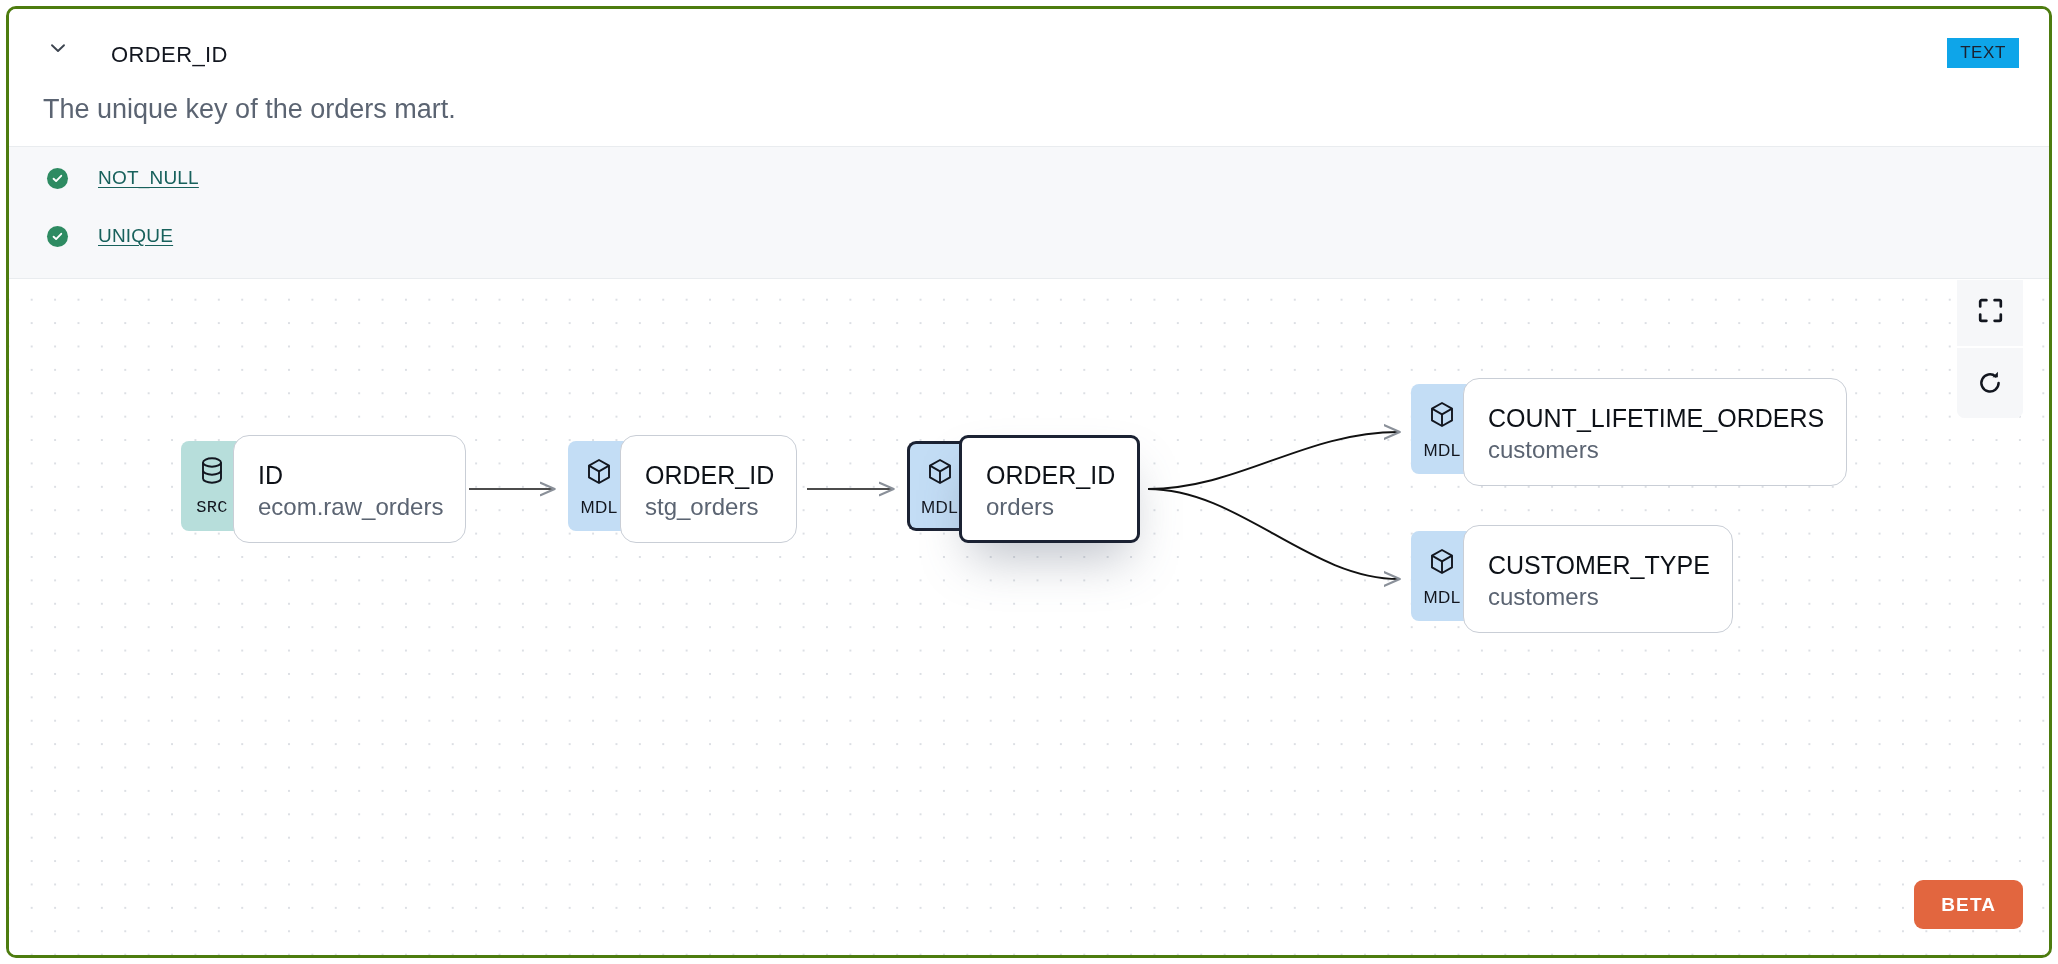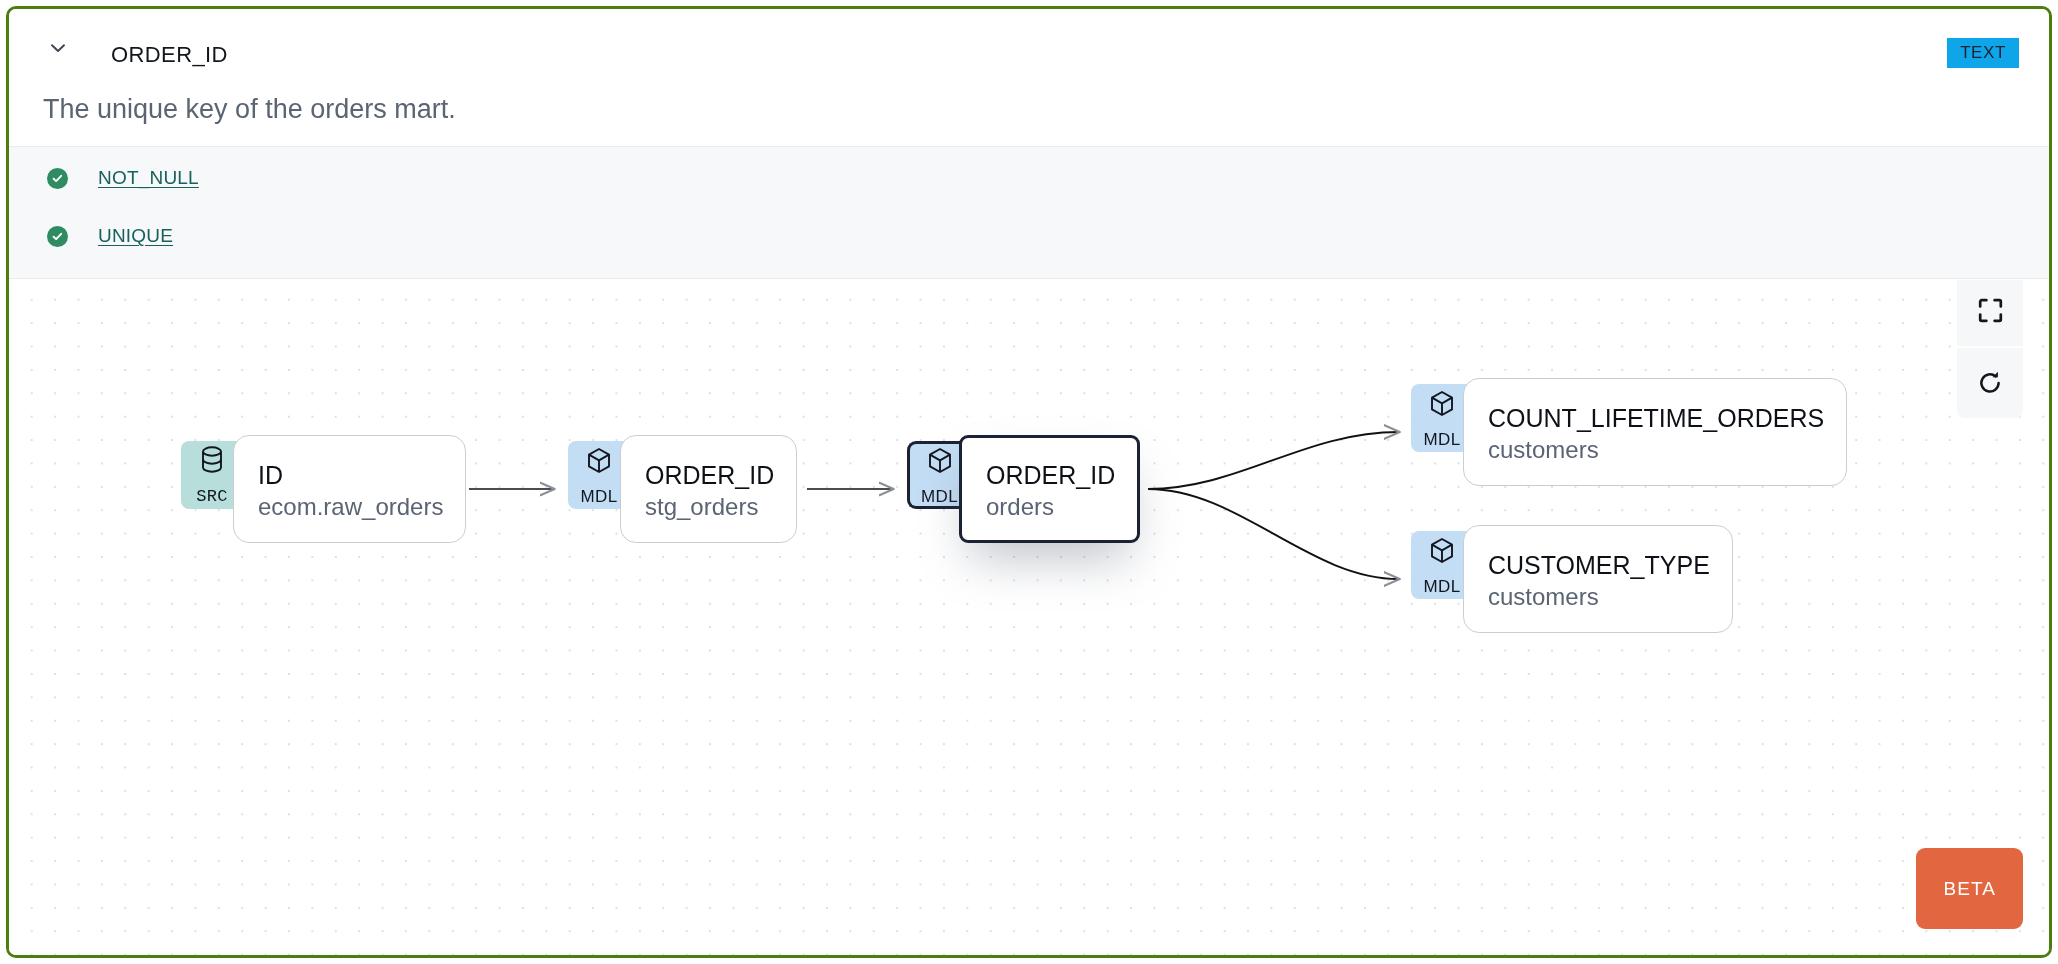--- a/index.html
+++ b/index.html
@@ -126,21 +126,21 @@
     width: 62px;
     border-radius: 8px 0 0 8px;
     display: flex;
     flex-direction: column;
     align-items: center;
     justify-content: center;
     gap: 8px;
     color: #12161f;
     margin-top: 6px;
     margin-bottom: 28px;
-    height: 68px;
+    height: 90px;
     flex: none;
   }
   .node .badge .bi { display:block; }
   .node .badge .bl {
     font-size: 17px;
     letter-spacing: .3px;
     line-height: 1;
   }
   .node .body {
     background: #ffffff;
@@ -211,23 +211,23 @@
   }
   .ctrl + .ctrl { border-top: 2px solid #ffffff; }
   .ctrl svg { display: block; }
 
   .beta {
     position: absolute;
     right: 30px; bottom: 30px;
     background: #e2663f;
     color: #ffffff;
     font-size: 19px;
-    font-weight: 400;
+    font-weight: 700;
     letter-spacing: 1.1px;
-    padding: 31px 27px;
+    padding: 15px 27px;
     border-radius: 9px;
     line-height: 1;
     cursor: pointer;
   }
 </style>
 </head>
 <body>
 
 <div class="panel">
 

